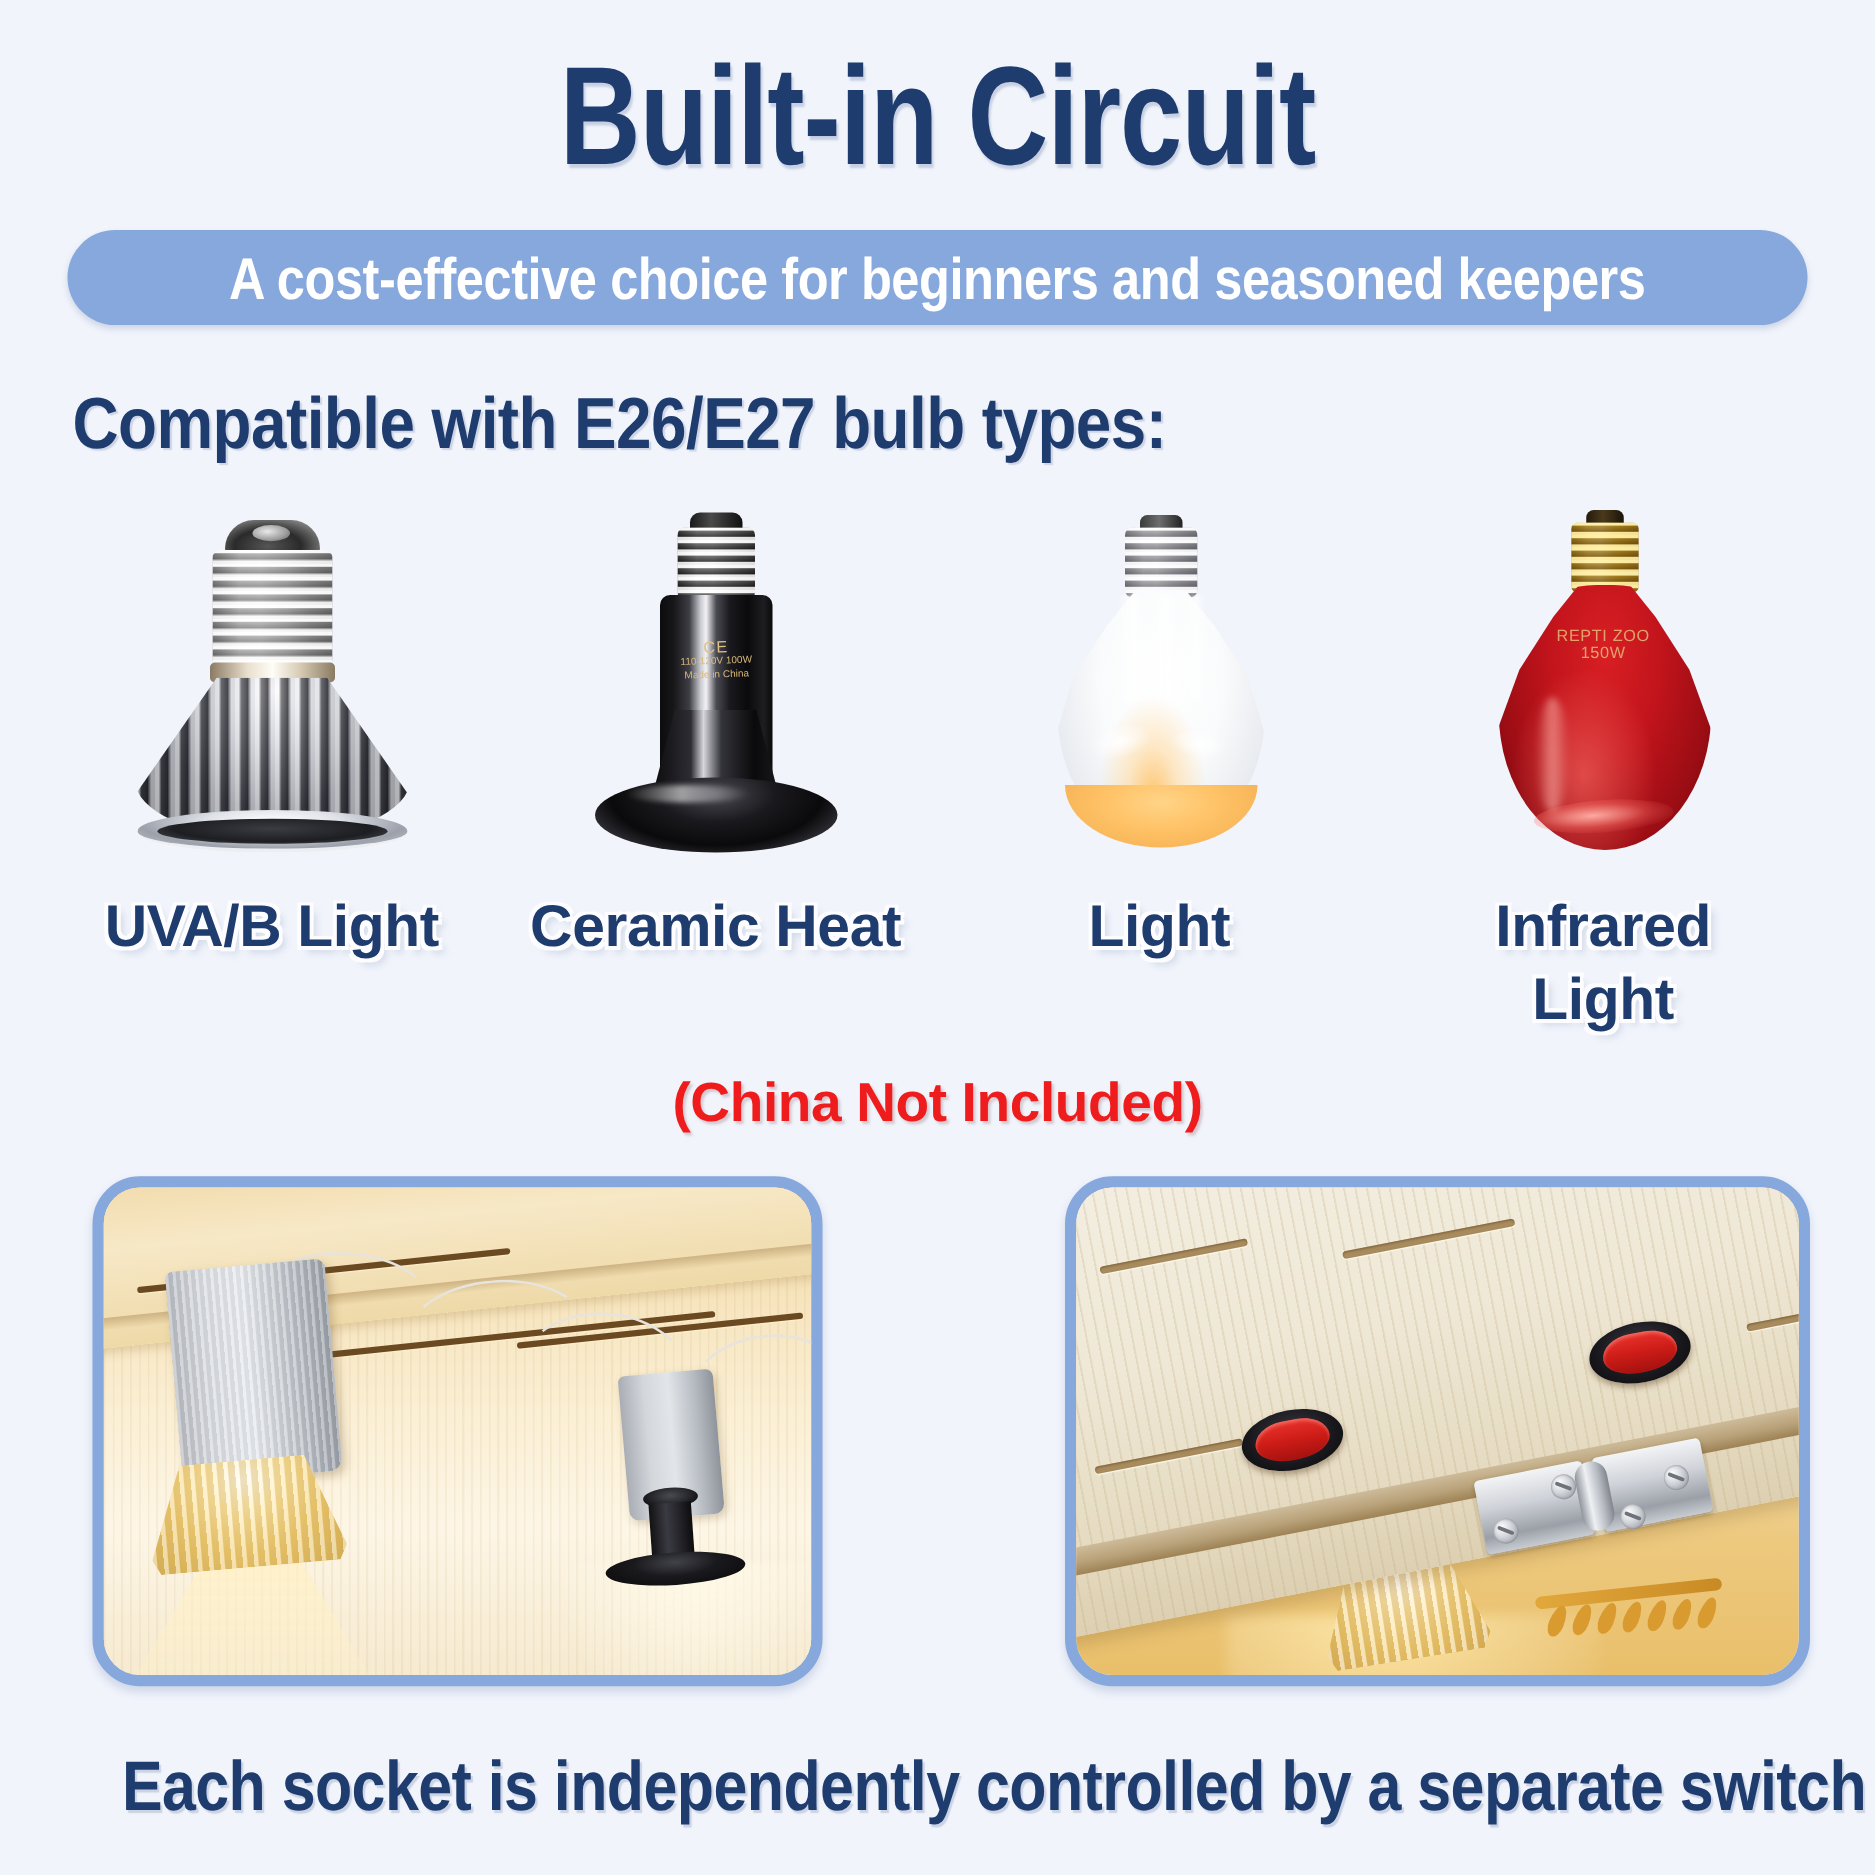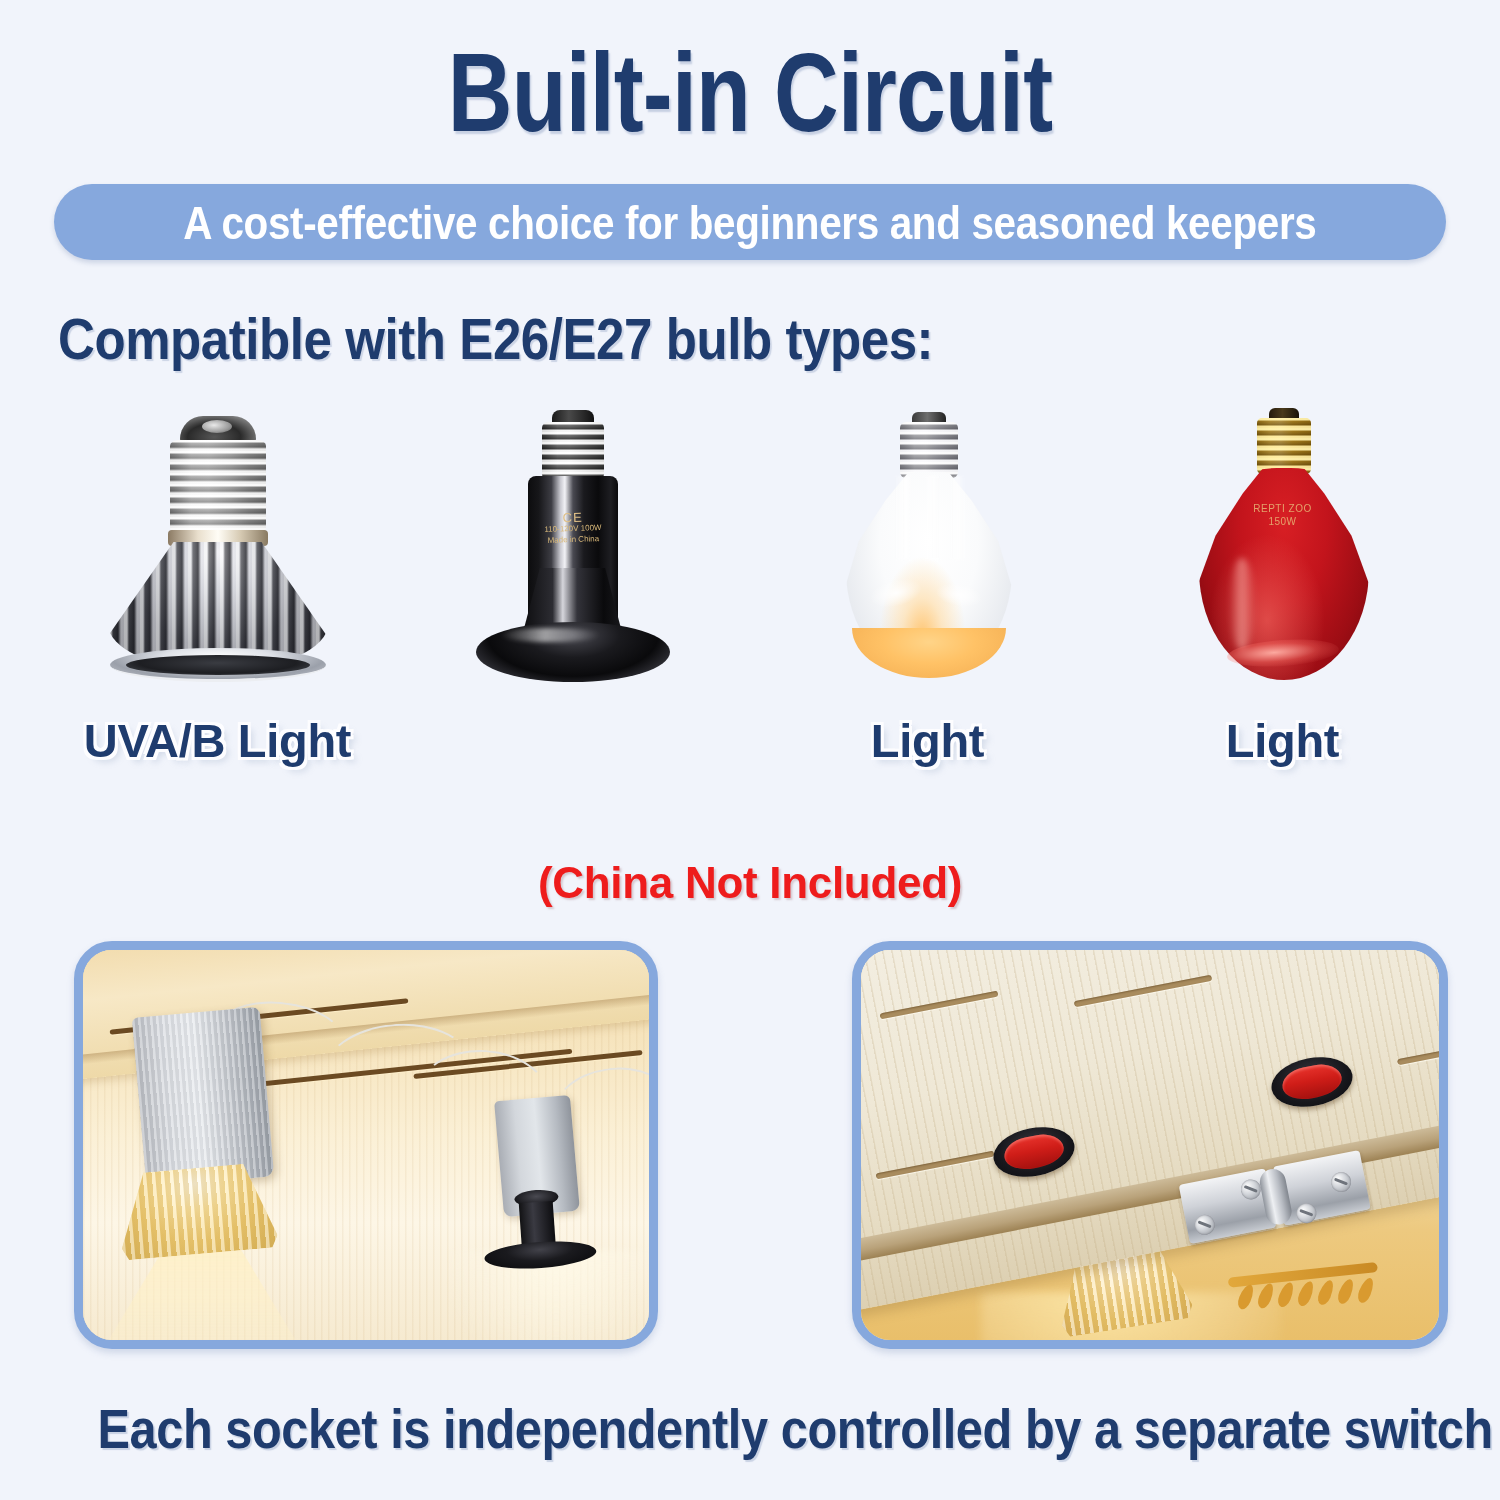--- a/index.html
+++ b/index.html
@@ -254,21 +254,21 @@
     position:absolute; left:16px; top:60px; width:170px; height:212px;
     background:
       radial-gradient(ellipse at 40% 72%, rgba(255,120,110,0.55) 0%, rgba(220,20,24,0) 40%),
       radial-gradient(ellipse at 50% 26%, #d81f24 0%, #c3141c 36%, #9d0d14 70%, #70070d 100%);
     border-radius: 46% 46% 50% 50% / 32% 32% 52% 52%;
     clip-path: polygon(38% 0%, 62% 0%, 74% 12%, 90% 32%, 100% 54%, 100% 76%,
                        88% 94%, 62% 100%, 38% 100%, 12% 94%, 0% 76%, 0% 54%, 10% 32%, 26% 12%);
   }
   .ir-label {
     position:absolute; left:48px; top:94px; width:104px; text-align:center;
-    color:#e7b977; font-size:10px; line-height:13px; letter-spacing:0.5px;
+    color:#e7b977; font-size:13px; line-height:13px; letter-spacing:0.5px;
     opacity:0.85; z-index:3;
   }
   .ir-hl {
     position:absolute; left:46px; top:150px; width:26px; height:92px;
     background: linear-gradient(to right, rgba(255,255,255,0) 0%, rgba(255,190,180,0.55) 50%, rgba(255,255,255,0) 100%);
     filter: blur(3px); border-radius: 50%;
   }
   .ir-bottom-hl {
     position:absolute; left:44px; top:232px; width:112px; height:26px;
     background: radial-gradient(ellipse at 42% 46%, rgba(255,175,165,0.95) 0%, rgba(255,120,110,0.35) 46%, rgba(255,255,255,0) 78%);
@@ -618,25 +618,27 @@
     </div>
   </div>
 </div>
 
 <div class="label-row">
   <div class="label-cell">
     <div>UVA/B Light</div>
     <div></div>
   </div>
   <div class="label-cell">
+    <div>Ceramic Heat</div>
   </div>
   <div class="label-cell">
     <div>Light</div>
   </div>
   <div class="label-cell">
+    <div>Infrared</div>
     <div>Light</div>
   </div>
 </div>
 
 <div class="red-note">(China Not Included)</div>
 
 <div class="photo left">
   <div class="photo-inner">
     <div class="lp-bg"></div>
     <div class="lp-grain"></div>

